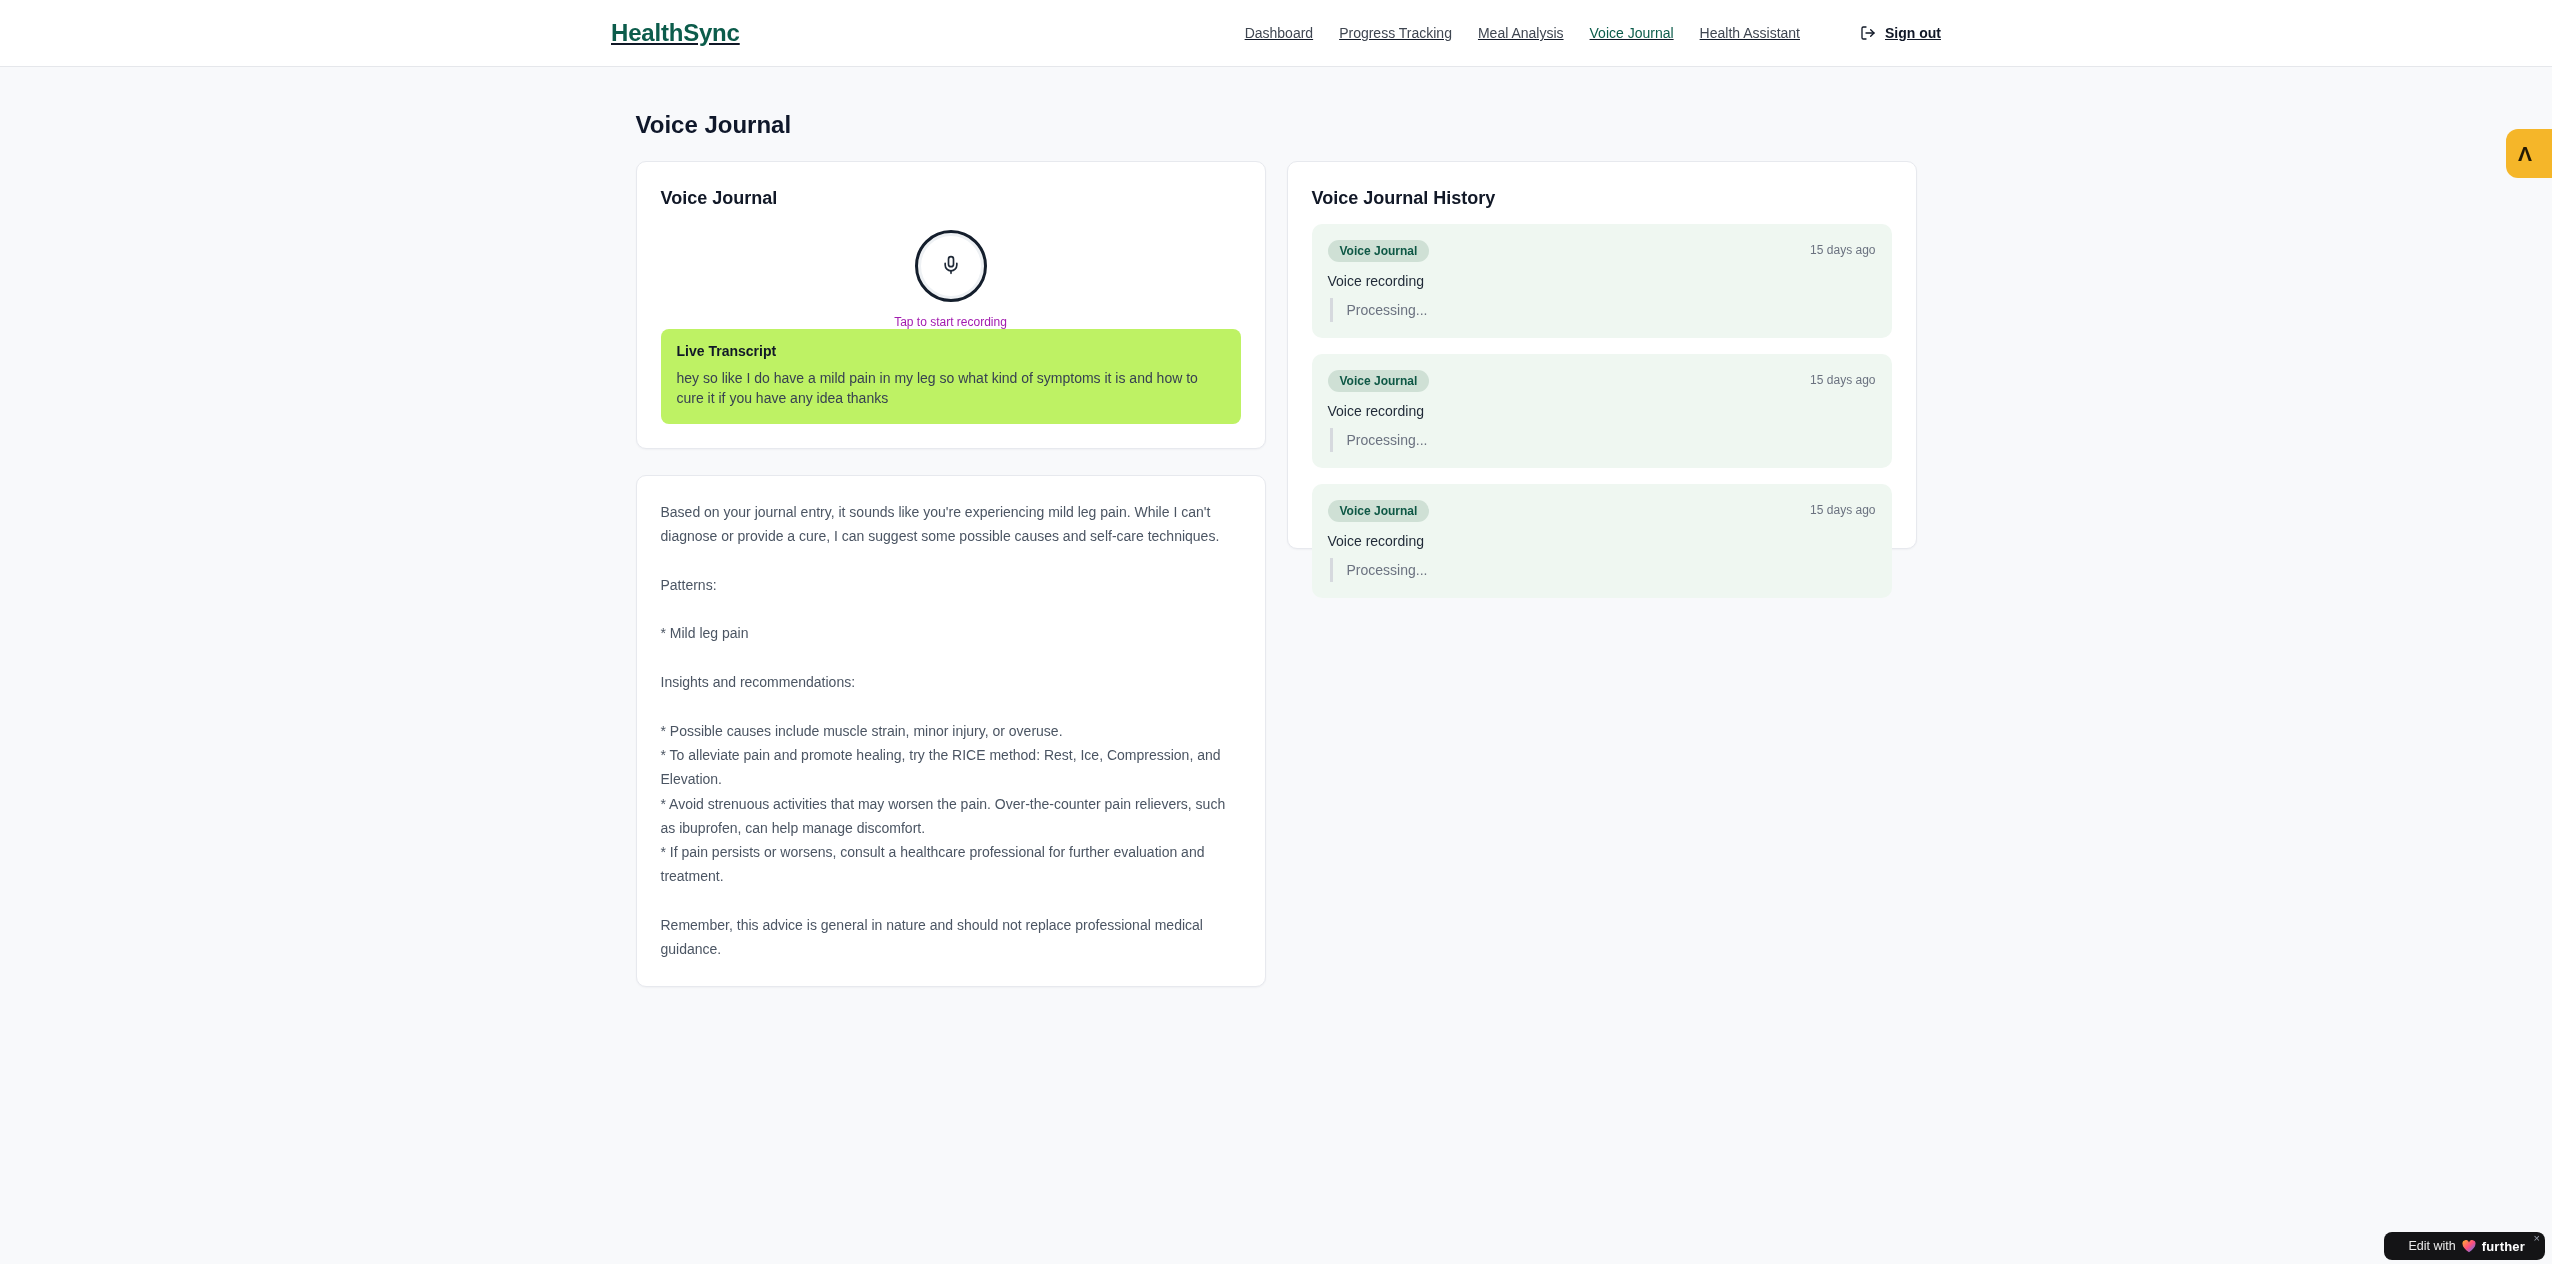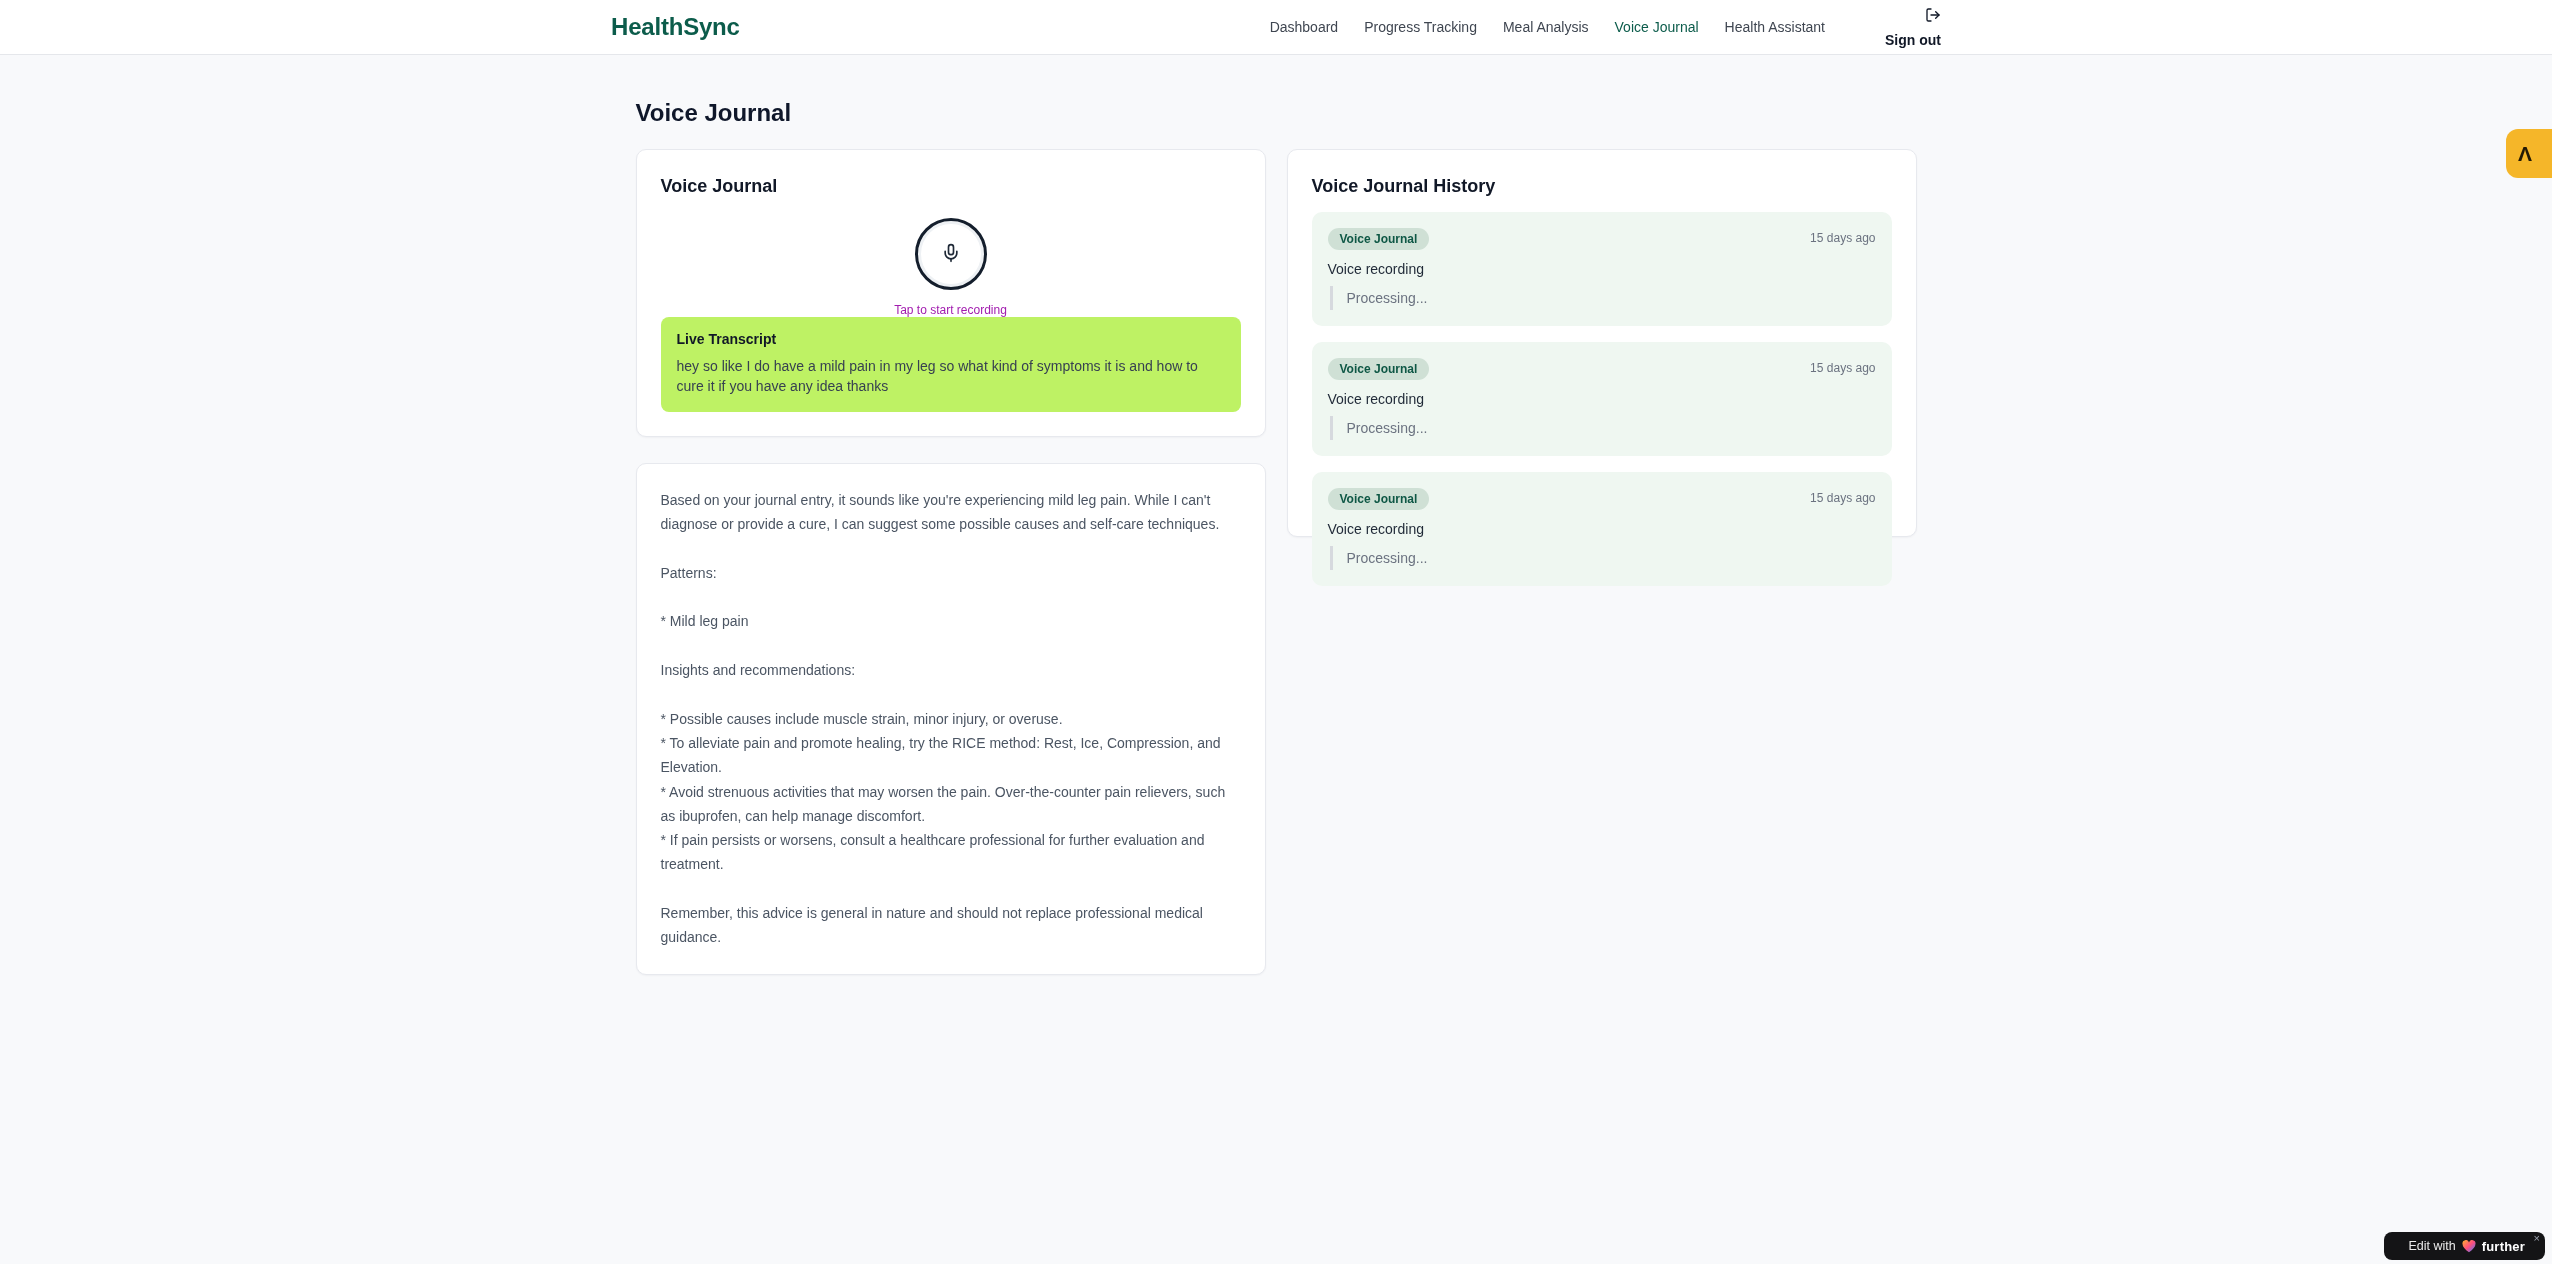--- a/index.html
+++ b/index.html
@@ -10,34 +10,35 @@
     font-family: "Liberation Sans", sans-serif;
     color: #111827;
     position: relative;
     overflow: hidden;
   }
 
   
   .header {
     background: #ffffff;
     border-bottom: 1px solid #e5e7eb;
-    height: 55px;
+    height: 67px;
+    text-decoration: underline;
   }
   .header-inner {
     width: 1330px; margin: 0 auto; height: 100%;
     display: flex; align-items: center; justify-content: space-between;
   }
   .logo { font-size: 24px; font-weight: 700; color: #0c5c4b; letter-spacing: -0.2px; }
   .nav { display: flex; align-items: center; gap: 26px; }
   .nav-link { font-size: 14px; font-weight: 500; color: #3f4651; cursor: pointer; text-decoration: none; }
   .nav-link.active { color: #0c5c4b; }
   .signout {
-    margin-left: 34px; display: flex; align-items: flex-end; gap: 9px;
+    margin-left: 34px; display: flex; align-items: flex-start; gap: 9px;
     font-size: 14px; font-weight: 600; color: #111827; cursor: pointer;
-    background: none; border: none; font-family: inherit; padding: 0; flex-direction: column;
+    background: none; border: none; font-family: inherit; padding: 0;
   }
   .signout svg { display: block; }
 
   
   .main { width: 1281px; margin: 0 auto; padding-top: 42px; }
   .page-title { font-size: 24px; font-weight: 700; color: #0f172a; line-height: 32px; margin: 0 0 20px 0; }
   .grid { display: grid; grid-template-columns: 1fr 1fr; gap: 21px; align-items: start; }
   .col { display: flex; flex-direction: column; gap: 26px; }
 
   .card {

